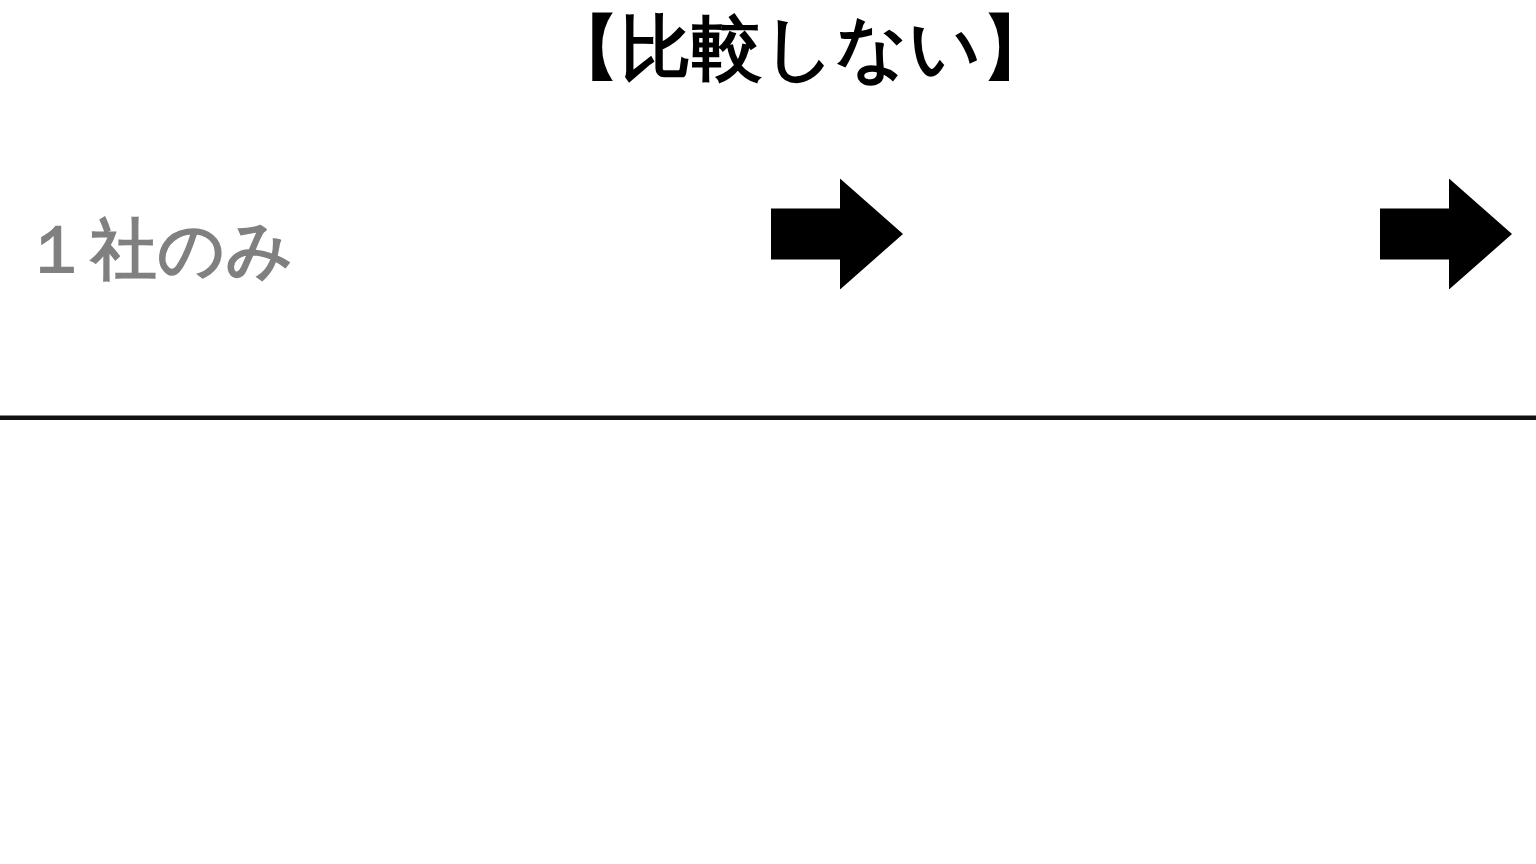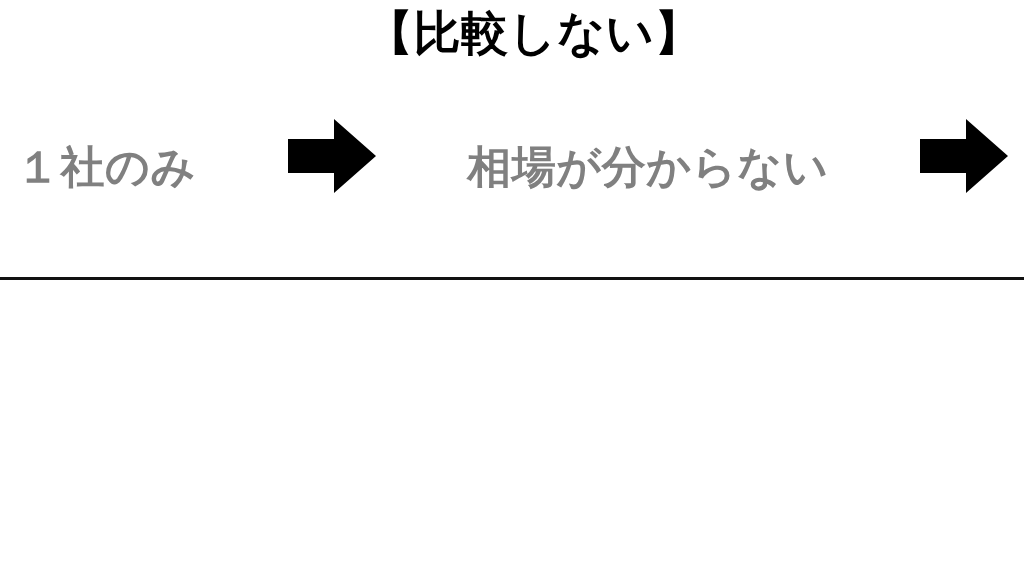--- a/index.html
+++ b/index.html
@@ -106,21 +106,20 @@
     <div class="flow flow-top">
 
       <div class="flow-label">１社のみ</div>
 
       <span class="arrow">
         <svg viewBox="0 0 88 74" xmlns="http://www.w3.org/2000/svg" aria-hidden="true">
           <path d="M0 20 L46 20 L46 0 L88 37 L46 74 L46 54 L0 54 Z"></path>
         </svg>
       </span>
 
-      <div class="flow-label">相場が分からない</div>
 
       <span class="arrow">
         <svg viewBox="0 0 88 74" xmlns="http://www.w3.org/2000/svg" aria-hidden="true">
           <path d="M0 20 L46 20 L46 0 L88 37 L46 74 L46 54 L0 54 Z"></path>
         </svg>
       </span>
 
 
     </div>
   </div>

